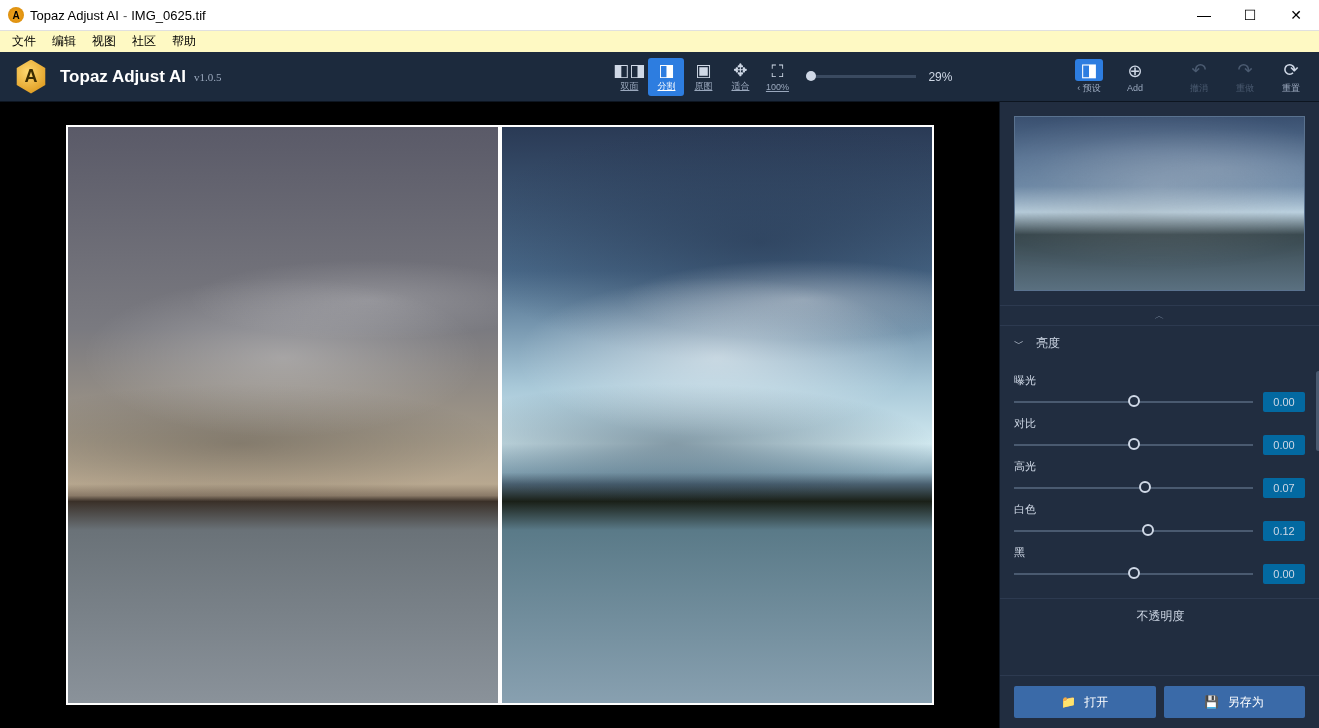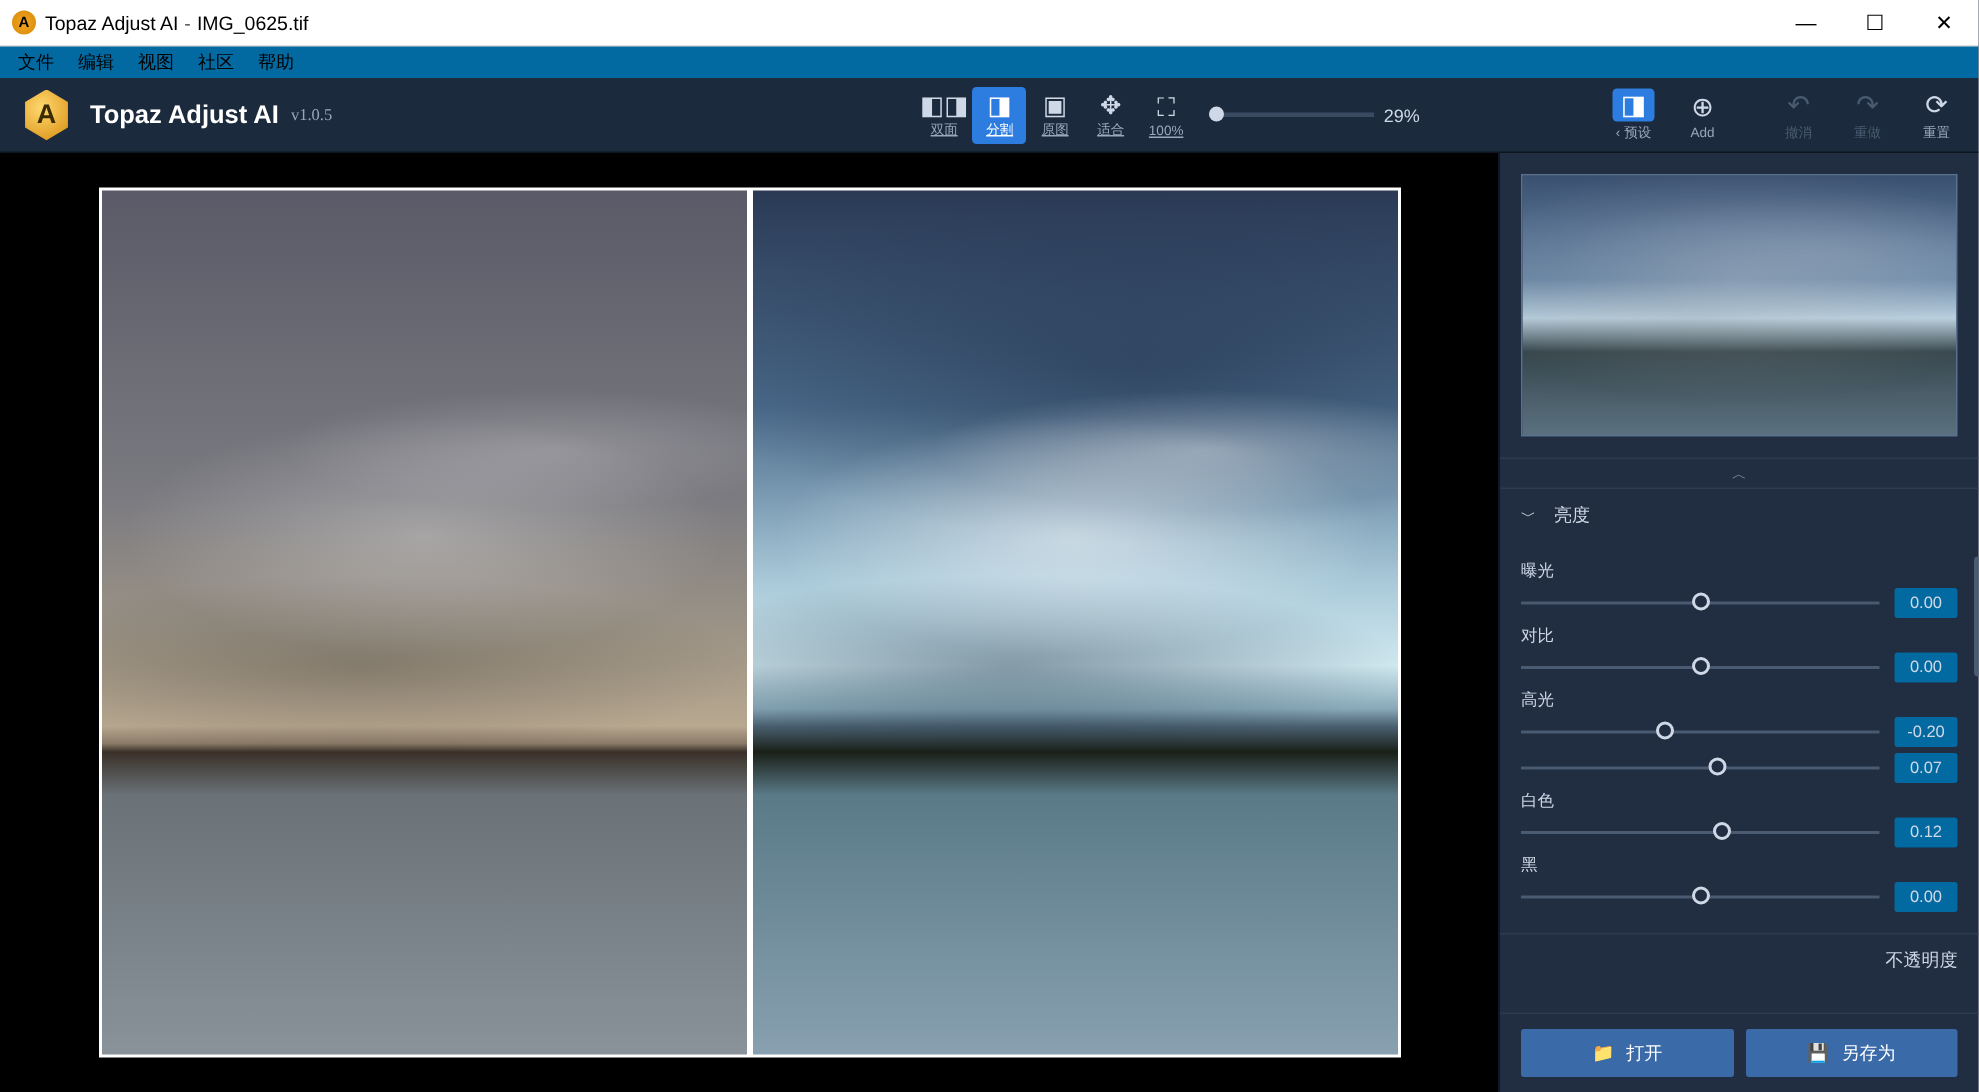--- a/index.html
+++ b/index.html
@@ -4,39 +4,39 @@
 <style>
 * { margin: 0; padding: 0; box-sizing: border-box; font-family: "Microsoft YaHei", Arial, sans-serif; }
 body { background: #1a2533; width: 1319px; height: 728px; overflow: hidden; display: flex; flex-direction: column; }
 
 .titlebar { height: 30px; background: #fff; display: flex; align-items: center; padding-left: 8px; color: #000; font-size: 13px; }
 .titlebar .app-icon { width: 16px; height: 16px; background: radial-gradient(circle, #f5a623, #d48806); border-radius: 50%; display: flex; align-items: center; justify-content: center; font-size: 10px; font-weight: bold; color: #000; margin-right: 6px; }
 .titlebar .title-sep { margin: 0 4px; color: #555; }
 .window-controls { margin-left: auto; display: flex; }
 .window-controls div { width: 46px; height: 30px; display: flex; align-items: center; justify-content: center; font-size: 14px; cursor: pointer; }
 
-.menubar { height: 22px; background: #0369a1; display: flex; align-items: center; padding-left: 4px; font-size: 12px; color: #000; border-top: 1px solid #e0e0e0; }
+.menubar { height: 22px; background: #fef9c3; display: flex; align-items: center; padding-left: 4px; font-size: 12px; color: #000; border-top: 1px solid #e0e0e0; }
 .menubar span { padding: 2px 8px; cursor: pointer; }
 
 .app-header { height: 50px; background: #1c2a3d; display: flex; align-items: center; padding: 0 14px; border-bottom: 1px solid #0d1520; }
 .app-header .logo { width: 34px; height: 34px; background: radial-gradient(circle at 40% 35%, #ffd870, #d48806); border-radius: 6px; clip-path: polygon(50% 0%, 92% 25%, 92% 75%, 50% 100%, 8% 75%, 8% 25%); display: flex; align-items: center; justify-content: center; font-weight: bold; color: #3b2b00; font-size: 18px; margin-right: 12px; }
 .app-header .app-title { color: #fff; font-size: 17px; font-weight: 600; }
 .app-header .app-ver { color: #9aa8bd; font-size: 11px; margin-left: 8px; font-family: Liberation Serif, serif; }
 
 .view-controls { display: flex; margin-left: 390px; align-items: center; gap: 1px; }
 .view-btn { width: 36px; height: 38px; background: transparent; display: flex; flex-direction: column; align-items: center; justify-content: center; cursor: pointer; border-radius: 3px; }
 .view-btn.active { background: #2d7de0; }
 .view-btn .icn { color: #cfd8e6; font-size: 17px; height: 20px; display: flex; align-items: center; }
 .view-btn.active .icn { color: #fff; }
 .view-btn .lbl { font-size: 9px; color: #9aa8bd; text-decoration: underline; }
 .view-btn.active .lbl { color: #fff; }
 .zoom-bar { display:flex; align-items:center; margin-left:10px; gap:6px;}
 .zoom-track { width:110px; height:3px; background:#3a4a60; position:relative; }
 .zoom-handle { width:10px; height:10px; background:#cfd8e6; border-radius:50%; position:absolute; top:-4px; left:0; }
-.zoom-val { color:#cfd8e6; font-size:12px; min-width:36px; text-align:left; }
+.zoom-val { color:#cfd8e6; font-size:12px; min-width:36px; text-align:center; }
 
 .header-right { margin-left: auto; display: flex; align-items: center; gap: 18px; }
 .hr-btn { display: flex; flex-direction: column; align-items: center; cursor: pointer; }
 .hr-btn .ic { width: 28px; height: 22px; display: flex; align-items: center; justify-content: center; color: #cfd8e6; font-size: 18px; border-radius: 3px; }
 .hr-btn.preset .ic { background: #2d7de0; color: #fff; }
 .hr-btn .lb { font-size: 9px; color: #9aa8bd; margin-top: 1px; }
 .hr-btn.disabled .ic, .hr-btn.disabled .lb { color: #4a5a70; }
 
 .main { flex: 1; display: flex; min-height: 0; }
 .viewport { flex: 1; display: flex; align-items: center; justify-content: center; background: #000; padding: 20px; }
@@ -193,26 +193,20 @@
             <span class="slider-label">对比</span>
             <div class="slider-ctrl">
               <div class="slider-track">
                 <div class="slider-handle" style="left:50%"></div>
               </div>
               <div class="slider-val">0.00</div>
             </div>
           </div>
           <div class="slider-row">
             <span class="slider-label">高光</span>
-            <div class="slider-ctrl">
-              <div class="slider-track">
-                <div class="slider-handle" style="left:40%"></div>
-              </div>
-              <div class="slider-val">-0.20</div>
-            </div>
           </div>
           <div class="slider-row">
             <div class="slider-ctrl">
               <div class="slider-track">
                 <div class="slider-handle" style="left:55%"></div>
               </div>
               <div class="slider-val">0.07</div>
             </div>
           </div>
           <div class="slider-row">
@@ -230,21 +224,21 @@
               <div class="slider-track">
                 <div class="slider-handle" style="left:50%"></div>
               </div>
               <div class="slider-val">0.00</div>
             </div>
           </div>
         </div>
     </div>
 
     <div class="section">
-      <div class="section-header" style="justify-content:flex-end;padding-left:16px;">
+      <div class="section-header" style="justify-content:center;padding-left:16px;">
         <span>不透明度</span>
       </div>
     </div>
 
     <div class="footer">
       <div class="footer-btn">
         <span>📁</span>
         <span>打开</span>
       </div>
       <div class="footer-btn">

